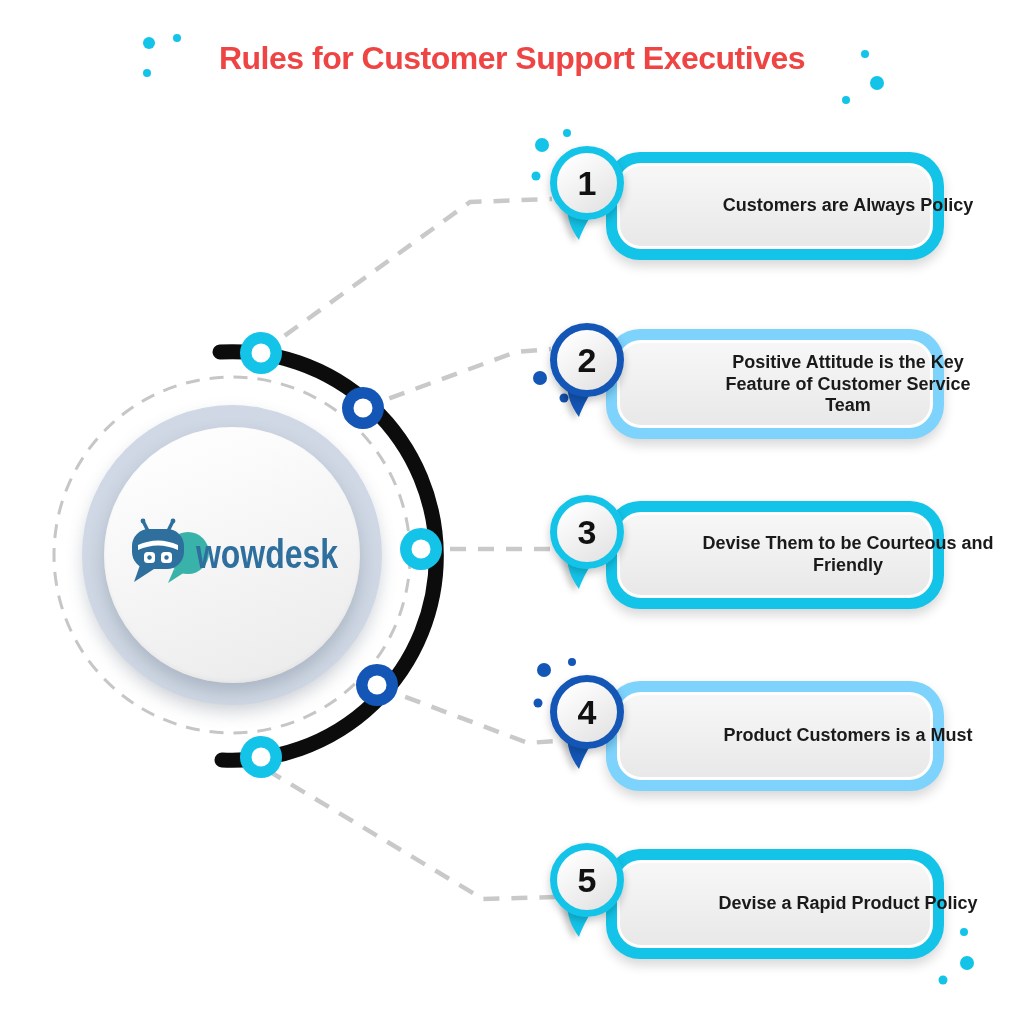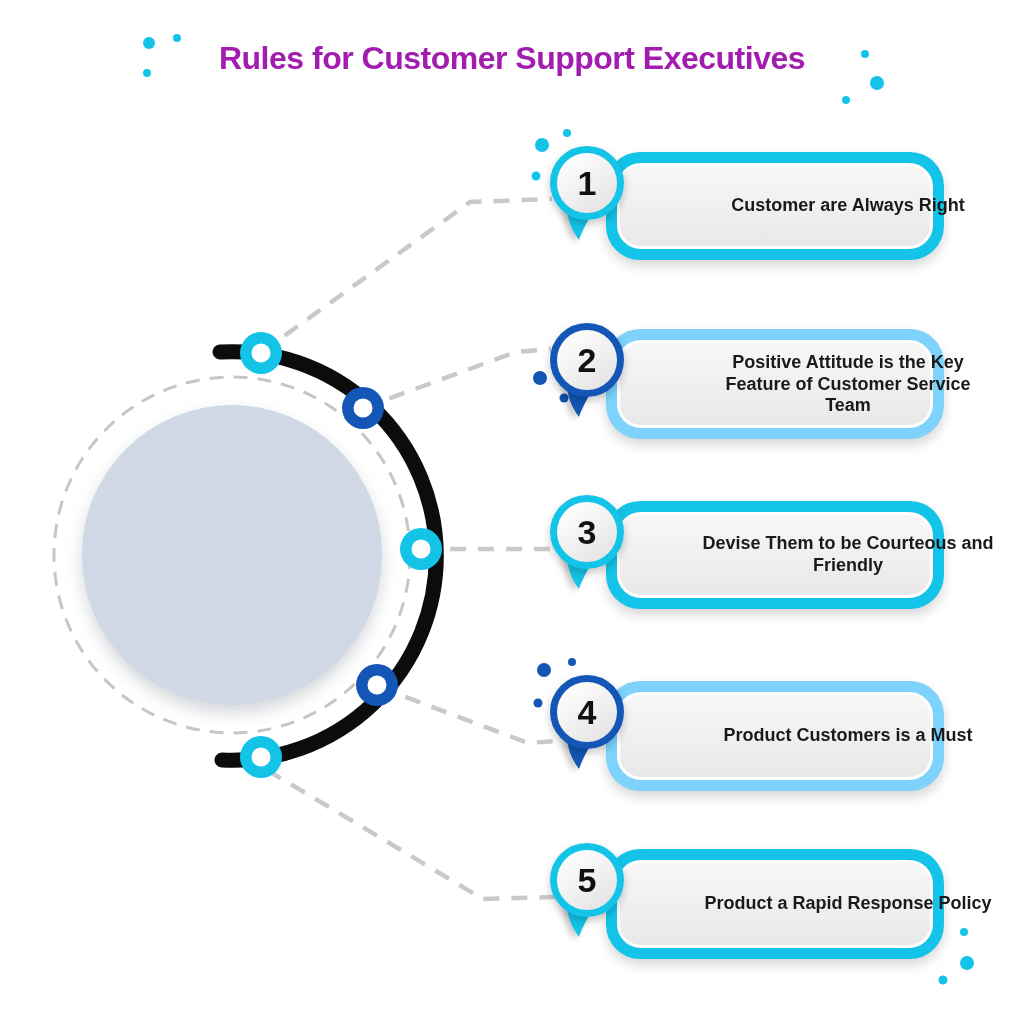--- a/index.html
+++ b/index.html
@@ -3,21 +3,21 @@
 <meta charset="utf-8">
 <style>
   html,body{margin:0;padding:0;background:#ffffff;}
   body{font-family:"Liberation Sans",sans-serif;}
   #canvas{position:relative;width:1024px;height:1024px;background:#ffffff;overflow:hidden;}
 
   
   .title{
     position:absolute;left:0;top:40px;width:1024px;
     text-align:center;font-size:32px;font-weight:bold;
-    color:#a21caf;letter-spacing:-0.5px;margin:0;
+    color:#ef4444;letter-spacing:-0.5px;margin:0;
   }
 
   
   .emblem-ring{
     position:absolute;left:82px;top:405px;width:300px;height:300px;
     border-radius:50%;background:#cfd8e4;
     box-shadow:0 8px 16px rgba(100,110,130,.28);
   }
   .emblem-inner{
     position:absolute;left:104px;top:427px;width:256px;height:256px;
@@ -62,20 +62,40 @@
   .banner.blue .badge{border:7px solid #1356b6;}
 </style>
 </head>
 <body>
 
 <div id="canvas">
 
   <h1 class="title">Rules for Customer Support Executives</h1>
 
   <div class="emblem-ring"></div>
+  <div class="emblem-inner">
+    <svg class="logo-svg" width="220" height="80" viewBox="0 0 220 80">
+      <g>
+        <circle cx="66" cy="38" r="21" fill="#39b3aa"></circle>
+        <path d="M 52 54 L 46 68 L 63 57 Z" fill="#39b3aa"></path>
+        <path d="M 26 16 L 21 6" stroke="#2e6f9e" stroke-width="3.5" stroke-linecap="round"></path>
+        <path d="M 46 16 L 51 6" stroke="#2e6f9e" stroke-width="3.5" stroke-linecap="round"></path>
+        <circle cx="21" cy="6" r="2.4" fill="#2e6f9e"></circle>
+        <circle cx="51" cy="6" r="2.4" fill="#2e6f9e"></circle>
+        <rect x="10" y="14" width="52" height="40" rx="17" fill="#2e6f9e"></rect>
+        <path d="M 18 50 L 12 67 L 32 54 Z" fill="#2e6f9e"></path>
+        <path d="M 16 30 Q 36 21 56 30 L 56 35 Q 36 26 16 35 Z" fill="#ffffff"></path>
+        <rect x="22" y="37" width="11" height="11" rx="3.5" fill="#ffffff"></rect>
+        <rect x="39" y="37" width="11" height="11" rx="3.5" fill="#ffffff"></rect>
+        <circle cx="27.5" cy="42.5" r="2.2" fill="#2e6f9e"></circle>
+        <circle cx="44.5" cy="42.5" r="2.2" fill="#2e6f9e"></circle>
+      </g>
+      <text x="74" y="53" font-size="40" font-weight="bold" fill="#2e6f9e" textLength="142" lengthAdjust="spacingAndGlyphs" font-family="Liberation Sans, sans-serif">wowdesk</text>
+    </svg>
+  </div>
 
   <svg class="overlay" width="1024" height="1024" viewBox="0 0 1024 1024">
 
     <circle cx="232" cy="555" r="178" fill="none" stroke="#c6c6c6" stroke-width="3" stroke-dasharray="14 10"></circle>
 
     <path d="M 220 352 A 204.3 204.3 0 1 1 222 760" fill="none" stroke="#0c0c0c" stroke-width="15" stroke-linecap="round"></path>
 
     <g stroke="#c9c9c9" stroke-width="4.5" fill="none" stroke-dasharray="16 12">
       <polyline points="262,352 470,202 552,199"></polyline>
       <polyline points="363,408 516,352 551,349"></polyline>
@@ -114,21 +134,21 @@
       <circle cx="538" cy="703" r="4.5" fill="#1356b6"></circle>
       <circle cx="964" cy="932" r="4" fill="#13c4e8"></circle>
       <circle cx="967" cy="963" r="7" fill="#13c4e8"></circle>
       <circle cx="943" cy="980" r="4.5" fill="#13c4e8"></circle>
     </g>
   </svg>
 
   <div class="banner cyan" style="top:146px;height:150px;">
     <div class="body" style="height:108px;">
       <div class="inner"></div>
-      <div class="label">Customer are Always Right</div>
+      <div class="label">Customers are Always Policy</div>
     </div>
     <svg class="tail" width="44" height="52" viewBox="0 0 44 52">
       <path d="M 5 0 C 1 16 3 32 15 48 C 19 36 32 12 43 4 Z" fill="#13c4e8"></path>
     </svg>
     <div class="badge">1</div>
   </div>
 
   <div class="banner blue" style="top:323px;height:150px;">
     <div class="body" style="height:110px;">
       <div class="inner"></div>
@@ -158,21 +178,21 @@
     </div>
     <svg class="tail" width="44" height="52" viewBox="0 0 44 52">
       <path d="M 5 0 C 1 16 3 32 15 48 C 19 36 32 12 43 4 Z" fill="#1356b6"></path>
     </svg>
     <div class="badge">4</div>
   </div>
 
   <div class="banner cyan" style="top:843px;height:150px;">
     <div class="body" style="height:110px;">
       <div class="inner"></div>
-      <div class="label">Product a Rapid Response Policy</div>
+      <div class="label">Devise a Rapid Product Policy</div>
     </div>
     <svg class="tail" width="44" height="52" viewBox="0 0 44 52">
       <path d="M 5 0 C 1 16 3 32 15 48 C 19 36 32 12 43 4 Z" fill="#13c4e8"></path>
     </svg>
     <div class="badge">5</div>
   </div>
 
 </div>
 
 </body></html>

